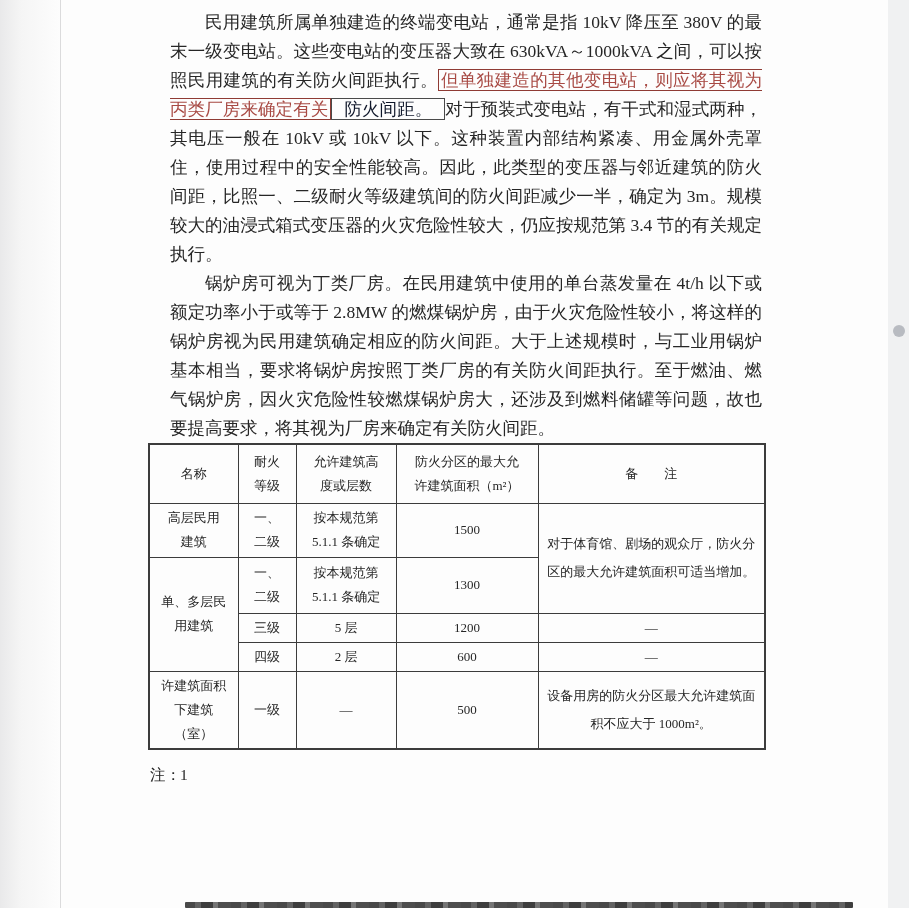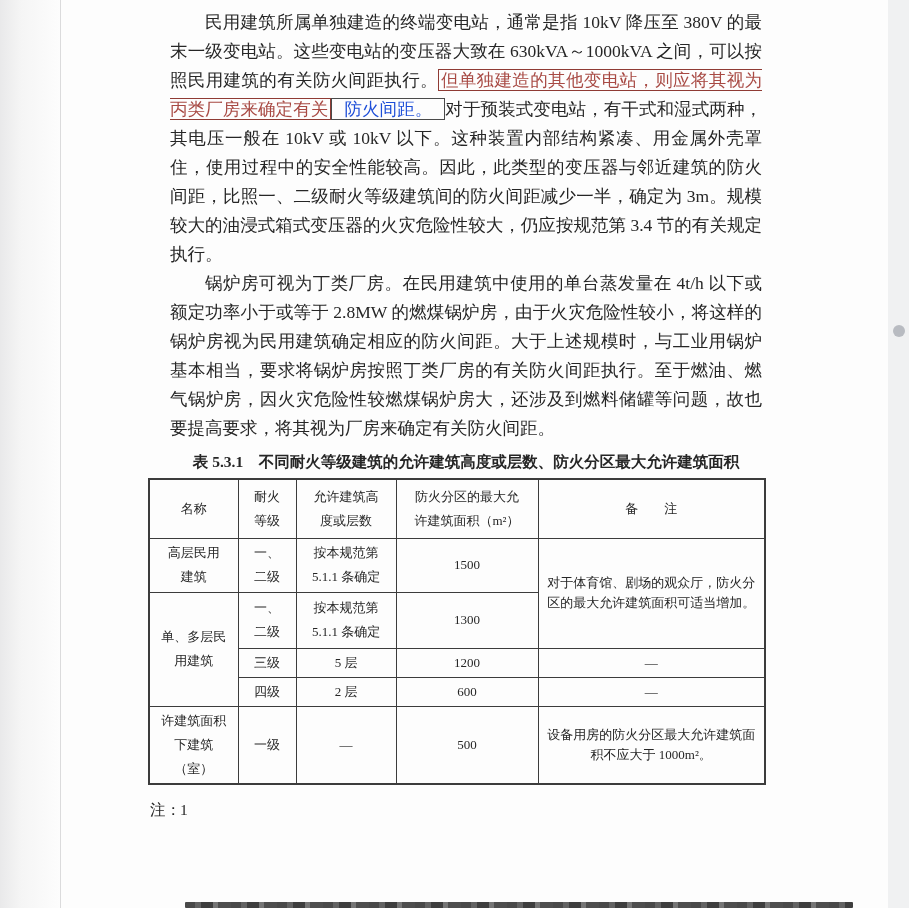--- a/index.html
+++ b/index.html
@@ -18,21 +18,21 @@
   .content{
     position:absolute;left:170px;top:8px;width:592px;
     font-size:17.5px;line-height:29px;
     text-align:justify;text-justify:inter-character;
   }
   .body-par{margin:0;text-indent:2em;}
   .redbox1{
     color:#a84a44;border:1px solid #8f3b34;padding:0 2px;
   }
   .redbox2{
-    color:#1d4ed8;border:1px solid #4a4a4a;padding:0 12px;
+    color:#0f172a;border:1px solid #4a4a4a;padding:0 12px;
   }
   .section-heading{
     margin:11px 0 0 0;font-size:19px;font-weight:bold;text-align:center;line-height:28px;
   }
   .clause{margin:13px 0 0 0;text-indent:0;}
   .clause-num{margin-right:14px;}
   .table-caption{
     margin:7px 0 4px 0;font-size:15.5px;font-weight:bold;text-align:center;line-height:24px;
   }
   table.fire{
@@ -41,21 +41,21 @@
   }
   table.fire th,table.fire td{
     border:1px solid #3c3c3c;text-align:center;vertical-align:middle;
     padding:2px 5px;white-space:pre-line;font-weight:normal;
   }
   col.c-name{width:89px}col.c-grade{width:58px}col.c-height{width:100px}
   col.c-area{width:142px}col.c-remark{width:227px}
   tr.h-head{height:59px}tr.h-r1{height:54px}tr.h-r2{height:56px}
   tr.h-r3{height:25px}tr.h-r4{height:26px}tr.h-r5{height:56px}
   td.remark-long{
-    text-align:justify;text-justify:inter-character;padding:4px 10px;line-height:20px;white-space:normal;margin-left:47px;
+    text-align:justify;text-justify:inter-character;padding:4px 10px;line-height:28px;white-space:normal;margin-left:47px;
   }
   .notes{
     margin:11px 0 0 -20px;width:710px;font-size:15.5px;line-height:28px;
     text-align:justify;text-justify:inter-character;
   }
   .note-item{position:relative;padding-left:46px;}
   .note-label{position:absolute;left:0;top:0;}
   .note-num{position:absolute;left:30px;top:0;}
   .cutoff-strip{
     position:absolute;left:185px;top:902px;width:668px;height:6px;border-radius:1px;
@@ -78,21 +78,20 @@
   <div class="edge-shadow"></div>
 
   <div class="content">
 
     <p class="body-par"><span>民用建筑所属单独建造的终端变电站，通常是指 10kV 降压至 380V 的最末一级变电站。这些变电站的变压器大致在 630kVA～1000kVA 之间，可以按照民用建筑的有关防火间距执行。</span><span class="redbox1">但单独建造的其他变电站，则应将其视为丙类厂房来确定有关</span><span class="redbox2">防火间距。</span><span>对于预装式变电站，有干式和湿式两种，其电压一般在 10kV 或 10kV 以下。这种装置内部结构紧凑、用金属外壳罩住，使用过程中的安全性能较高。因此，此类型的变压器与邻近建筑的防火间距，比照一、二级耐火等级建筑间的防火间距减少一半，确定为 3m。规模较大的油浸式箱式变压器的火灾危险性较大，仍应按规范第 3.4 节的有关规定执行。</span></p>
 
     <p class="body-par">锅炉房可视为丁类厂房。在民用建筑中使用的单台蒸发量在 4t/h 以下或额定功率小于或等于 2.8MW 的燃煤锅炉房，由于火灾危险性较小，将这样的锅炉房视为民用建筑确定相应的防火间距。大于上述规模时，与工业用锅炉基本相当，要求将锅炉房按照丁类厂房的有关防火间距执行。至于燃油、燃气锅炉房，因火灾危险性较燃煤锅炉房大，还涉及到燃料储罐等问题，故也要提高要求，将其视为厂房来确定有关防火间距。</p>
 
 
 
-    <div class="table-caption">表 5.3.1　不同耐火等级建筑的允许建筑高度或层数、防火分区最大允许建筑面积</div>
 
     <table class="fire">
       <colgroup>
         <col class="c-name">
           <col class="c-grade">
           <col class="c-height">
           <col class="c-area">
           <col class="c-remark">
       </colgroup>
       <tbody>

